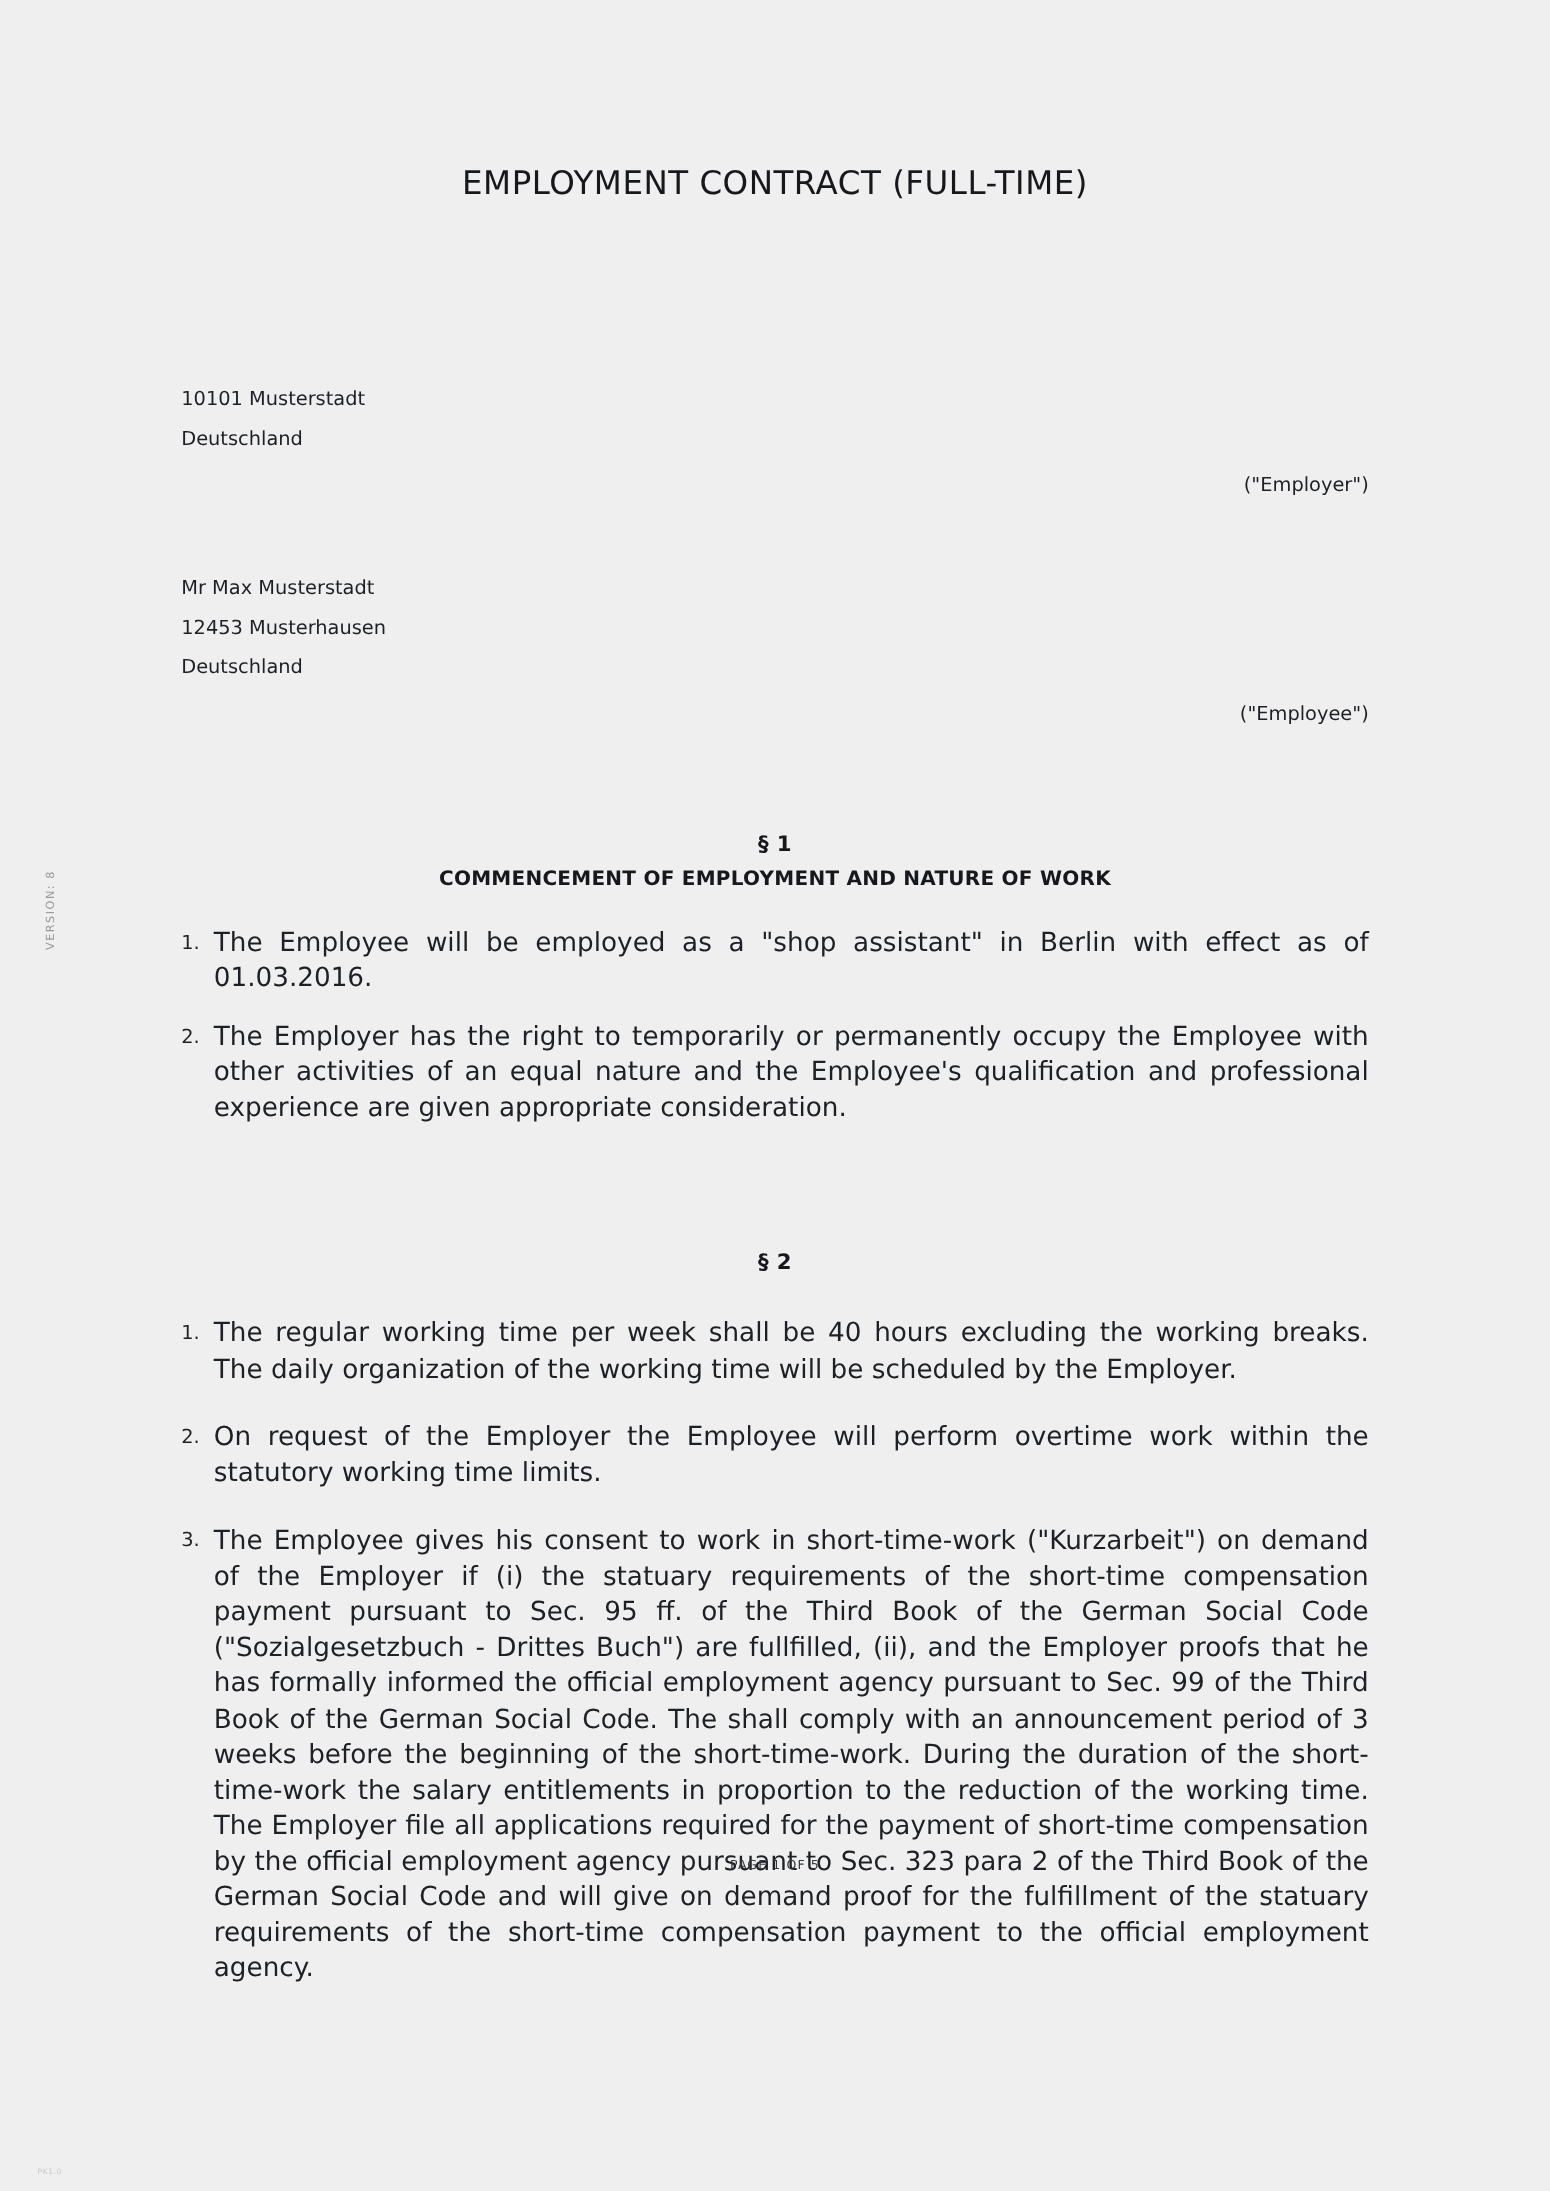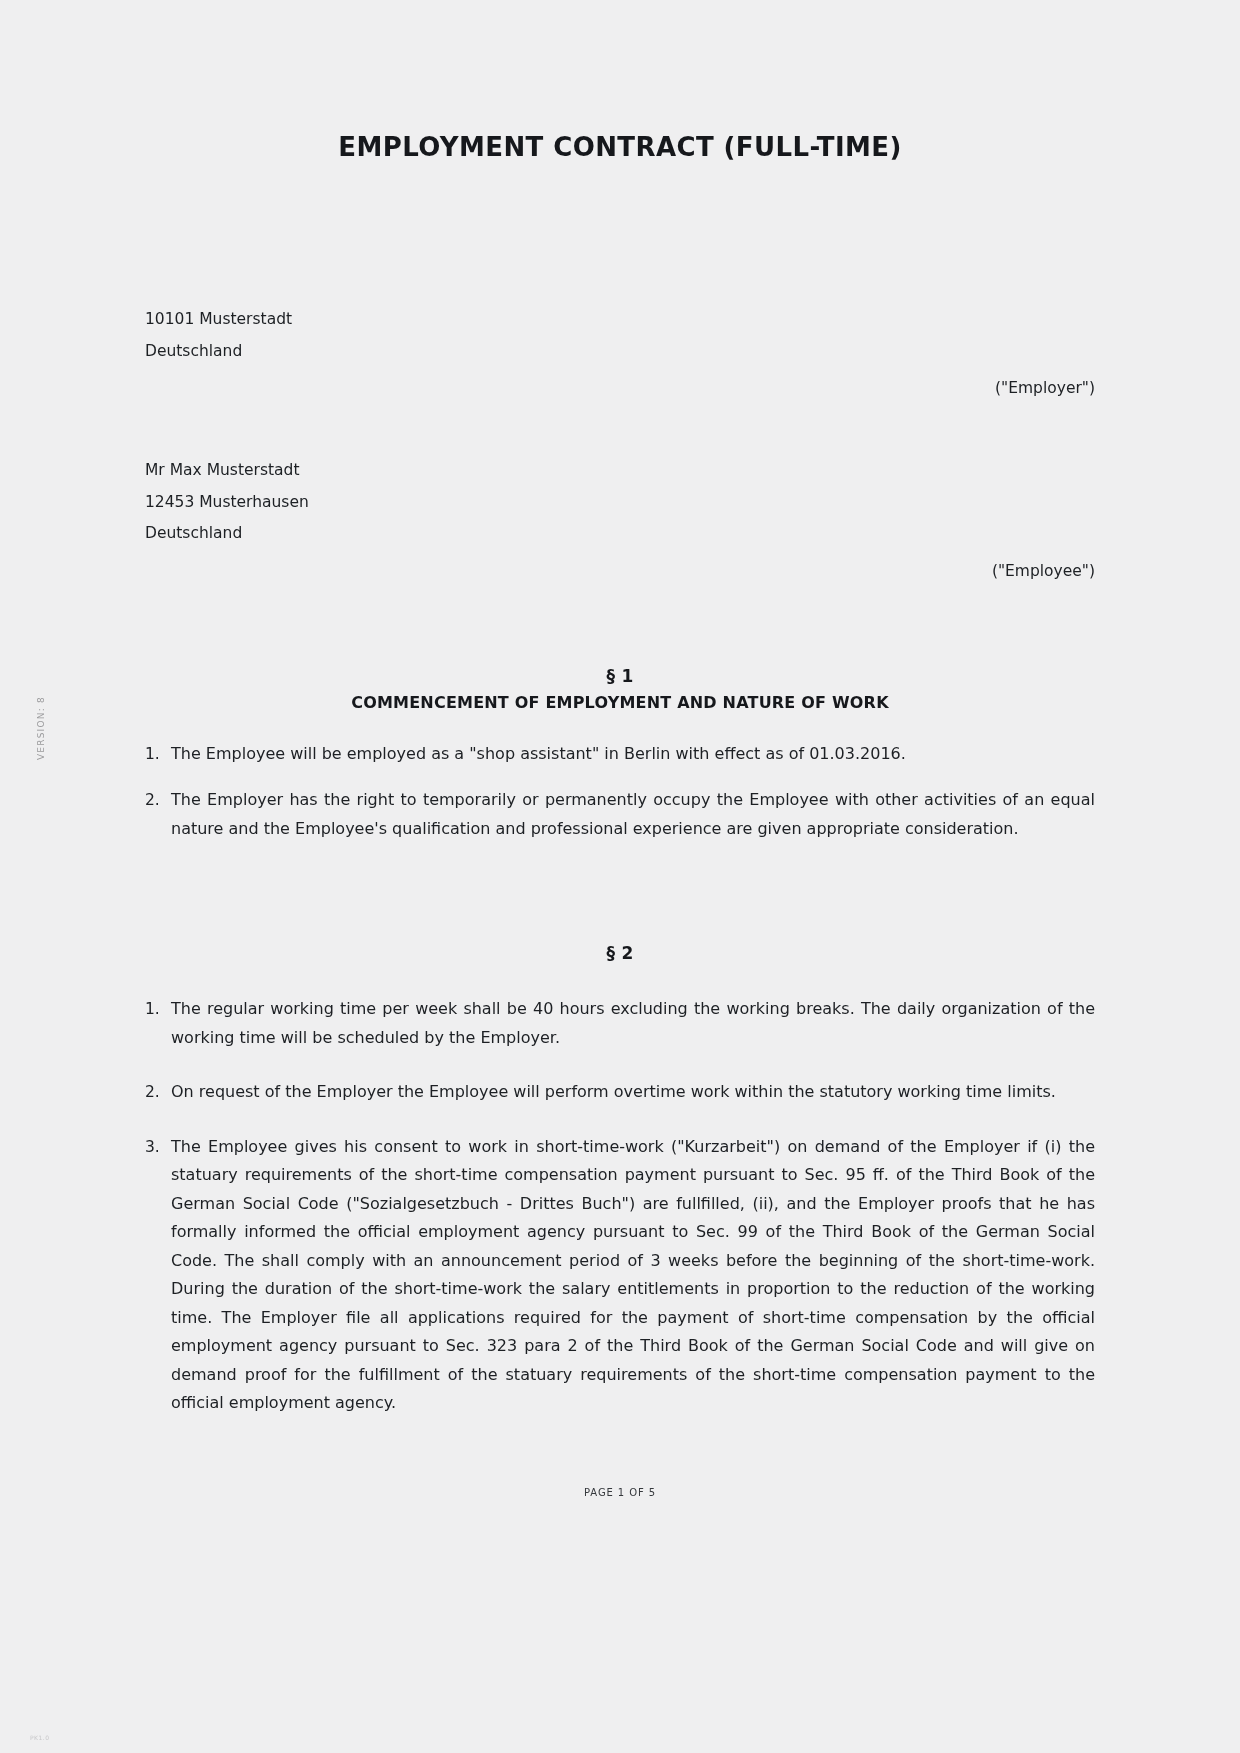--- a/index.html
+++ b/index.html
@@ -48,21 +48,21 @@
   .content {
     position: absolute;
     left: 145px;
     top: 0;
     width: 950px;
   }
   .doc-title {
     margin-top: 132px;
     text-align: center;
     font-size: 26px;
-    font-weight: bold;
+    font-weight: normal;
     letter-spacing: 0.4px;
     color: #16181c;
   }
   .party-block {
     font-size: 15.5px;
     line-height: 31.5px;
     color: #1d2024;
   }
   .party-one {
     margin-top: 142px;
@@ -102,21 +102,21 @@
   }
   .clause-num {
     width: 26px;
     flex: 0 0 26px;
     font-size: 15.5px;
     line-height: 28.5px;
     color: #1d2024;
   }
   .clause-text {
     flex: 1;
-    font-size: 16px;
+    font-size: 21px;
     line-height: 28.5px;
     color: #1d2024;
     text-align: justify;
   }
   .sec2 ~ .clauses .clause { margin-bottom: 26px; }
   .footer {
     position: absolute;
     left: 0;
     top: 1487px;
     width: 1240px;

